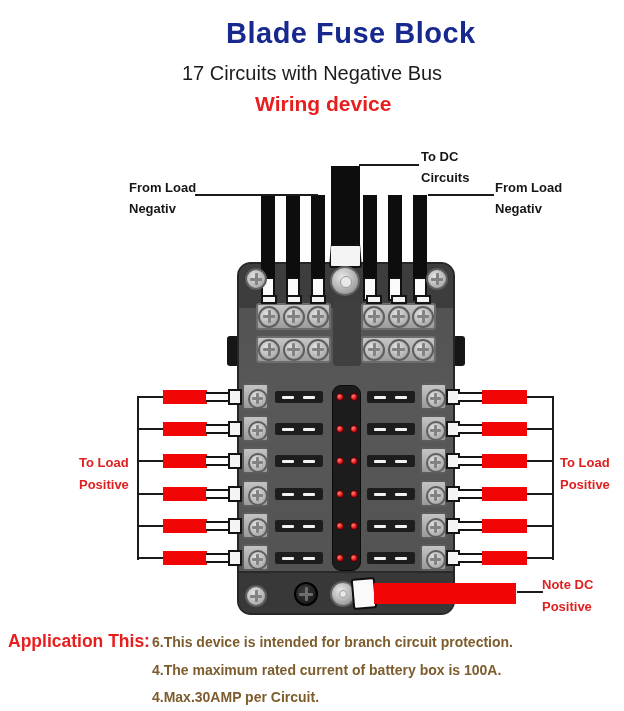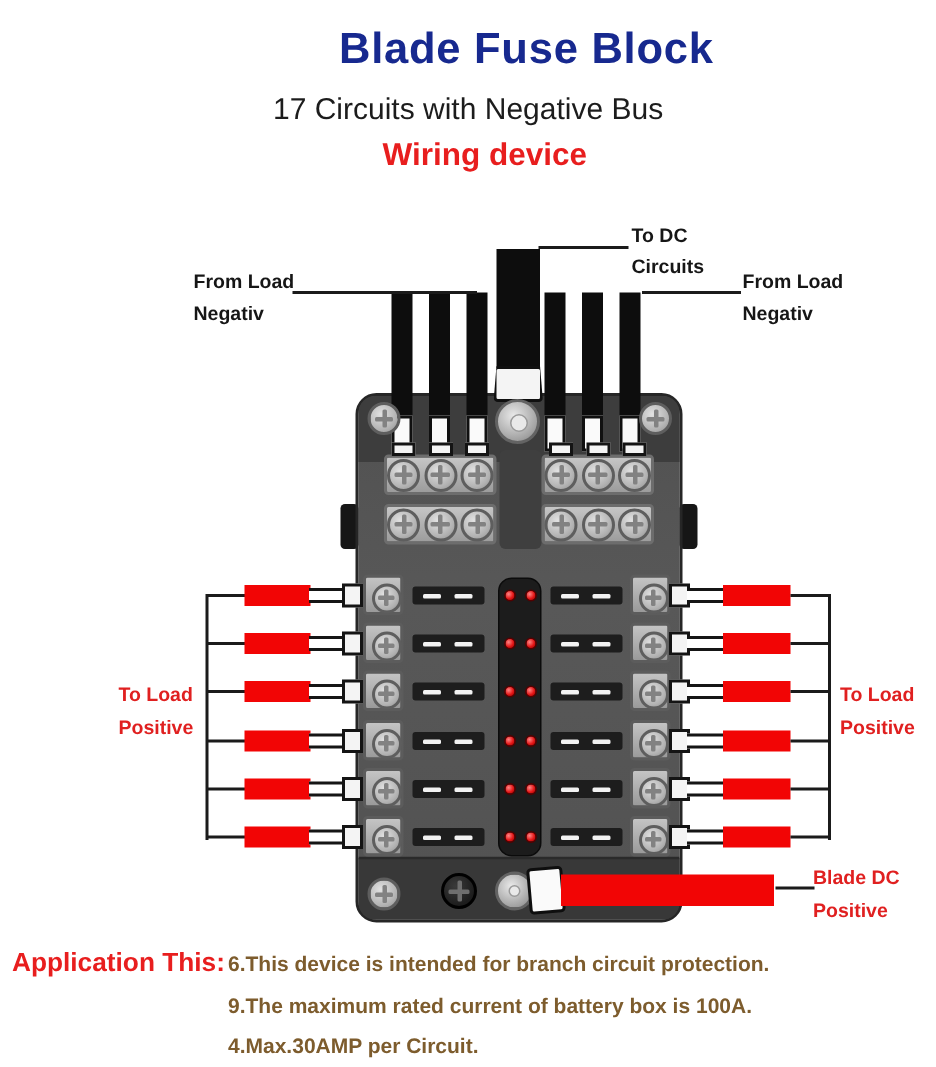--- a/index.html
+++ b/index.html
@@ -411,21 +411,21 @@
   </div>
   <div class="lbl red lbl-left-pos" data-interactable="false">
     <div>To Load</div>
     <div>Positive</div>
   </div>
   <div class="lbl red lbl-right-pos" data-interactable="false">
     <div>To Load</div>
     <div>Positive</div>
   </div>
   <div class="lbl red lbl-dc-pos" data-interactable="false">
-    <div>Blade DC</div>
+    <div>Note DC</div>
     <div>Positive</div>
   </div>
 </div>
 
 <div class="appnote-heading" data-interactable="false">Application This:</div>
 <div class="note-item note-1" data-interactable="false">6.This device is intended for branch circuit protection.</div>
-<div class="note-item note-2" data-interactable="false">9.The maximum rated current of battery box is 100A.</div>
+<div class="note-item note-2" data-interactable="false">4.The maximum rated current of battery box is 100A.</div>
 <div class="note-item note-3" data-interactable="false">4.Max.30AMP per Circuit.</div>
 
 </body></html>

